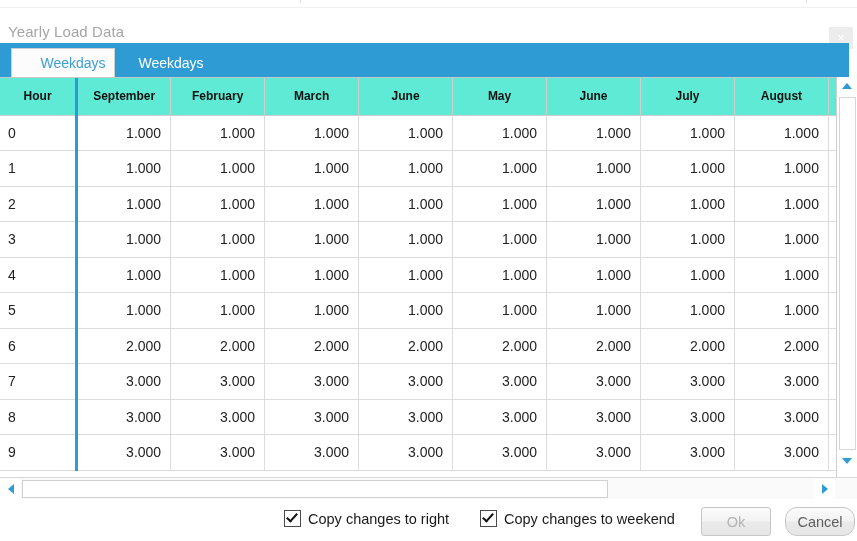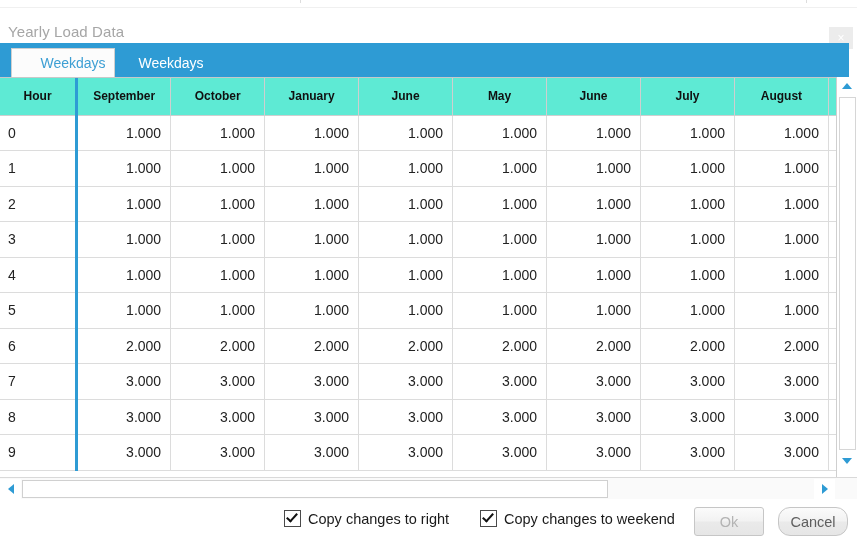--- a/index.html
+++ b/index.html
@@ -251,20 +251,21 @@
   }
   .btn {
     position: absolute; top: 507px;
     width: 70px; height: 29px;
     border: 1px solid #c6c6c6;
     border-radius: 3px;
     background: linear-gradient(to bottom, #fbfbfb 0%, #f2f2f2 48%, #eaeaea 52%, #e6e6e6 100%);
     display: flex; align-items: center; justify-content: center;
     font-size: 14.5px;
     box-sizing: border-box;
+    margin-left: 7px;
   }
   .btn.ok { left: 694px; color: #b3b3b3; }
   .btn.cancel { left: 778px; color: #5e5e5e; border-radius: 12px; }
 </style>
 </head>
 <body>
 
 <div id="root">
 
   <div class="topclip">
@@ -299,22 +300,22 @@
             <col class="c-mon">
             <col class="c-mon">
             <col class="c-mon">
           <col class="c-mon">
             <col class="c-mon">
         </colgroup>
         <thead>
           <tr>
             <th class="hourhead">Hour</th>
             <th>September</th>
-            <th>October</th>
-            <th>January</th>
+            <th>February</th>
+            <th>March</th>
             <th>June</th>
             <th>May</th>
             <th>June</th>
             <th>July</th>
             <th>August</th>
             <th>September</th>
           </tr>
         </thead>
         <tbody id="grid-body">
             <tr>

